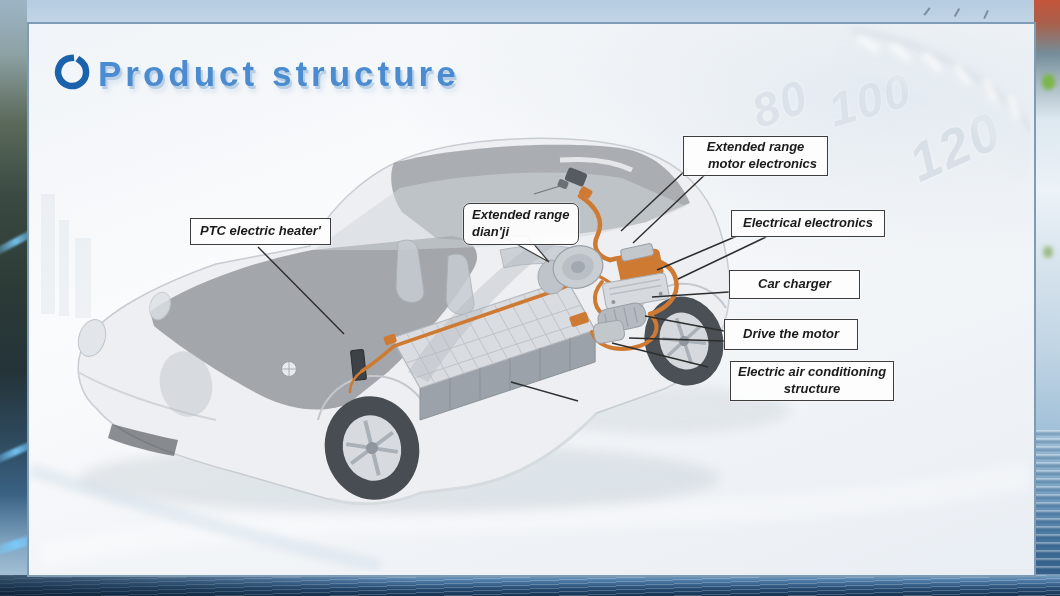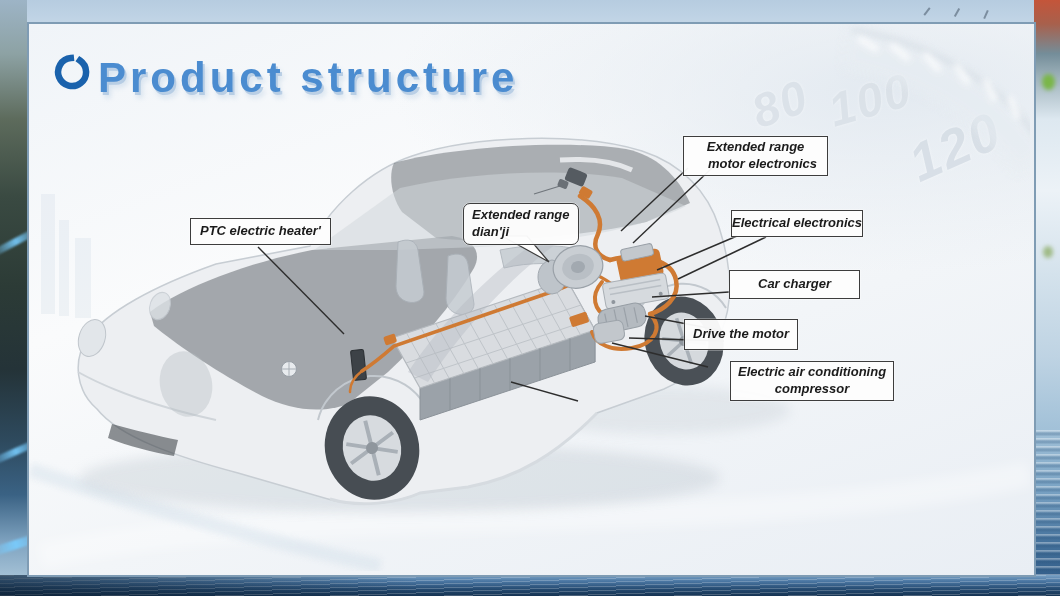--- a/index.html
+++ b/index.html
@@ -43,36 +43,36 @@
   
   .speedo-num{position:absolute;font-style:italic;font-weight:800;color:#d9e0e7;opacity:.8;
     letter-spacing:2px;text-shadow:0 0 3px rgba(255,255,255,.6);}
   .n80 {left:752px;top:76px;font-size:47px;transform:rotate(-20deg);}
   .n100{left:828px;top:72px;font-size:47px;transform:rotate(-16deg);}
   .n120{left:908px;top:116px;font-size:53px;transform:rotate(-24deg);color:#d4dce4;}
   
   .title-wrap{position:absolute;left:52px;top:48px;}
   .ring-icon{position:absolute;left:0;top:2px;width:40px;height:40px;}
   .page-title{position:absolute;left:46px;top:6px;white-space:nowrap;
-    font-size:42px;font-weight:800;letter-spacing:4px;color:#4b8cd0;
+    font-size:35px;font-weight:800;letter-spacing:4px;color:#4b8cd0;
     text-shadow:2px 3px 0 rgba(150,182,216,.55),4px 6px 5px rgba(150,182,216,.3);}
   
   svg.scene{position:absolute;left:0;top:0;pointer-events:none;}
   
   .callout{position:absolute;background:rgba(253,253,253,.96);border:1.6px solid #3d3d3d;
     padding:3px 7px;font-style:italic;font-weight:700;font-size:13px;line-height:1.3;
     color:#1b1b1b;white-space:nowrap;box-shadow:0 0 0 .5px rgba(255,255,255,.6);}
   .callout .cl{display:block;}
   #co-ptc{left:190px;top:218px;padding:4px 9px;}
   #co-dianji{left:463px;top:203px;border-radius:7px;padding:3px 8px;}
   #co-motor-elec{left:683px;top:136px;text-align:center;padding:2px 10px;}
   #co-motor-elec .cl2{padding-left:14px;}
-  #co-elec{left:731px;top:210px;padding:4px 0;}
+  #co-elec{left:731px;top:210px;padding:4px 11px;}
   #co-charger{left:729px;top:270px;padding:5px 28px;}
-  #co-drive{left:684px;top:319px;padding:6px 8px;}
+  #co-drive{left:724px;top:319px;padding:6px 18px;}
   #co-ac{left:706px;top:361px;text-align:center;padding:2px 7px;margin-left:24px;}
   #co-batt{left:577px;top:393px;padding:2px 10px;}
   #co-batt .cl2{padding-left:26px;}
 </style>
 </head>
 <body>
 
 <div class="stage">
 
   <div class="strip-left">
@@ -283,21 +283,21 @@
     <span class="cl">Electrical electronics</span>
   </div>
   <div class="callout" id="co-charger">
     <span class="cl">Car charger</span>
   </div>
   <div class="callout" id="co-drive">
     <span class="cl">Drive the motor</span>
   </div>
   <div class="callout" id="co-ac">
     <span class="cl">Electric air conditioning</span>
-    <span class="cl">compressor</span>
+    <span class="cl">structure</span>
   </div>
 
   <div class="title-wrap">
     <svg class="ring-icon" viewBox="0 0 40 40">
       <path d="M28,10.5 A14 14 0 1 1 18.8,8.1" fill="none" stroke="#1a62ac" stroke-width="6.5" stroke-linecap="square"></path>
     </svg>
     <div class="page-title">Product structure</div>
   </div>
 
 </div>

